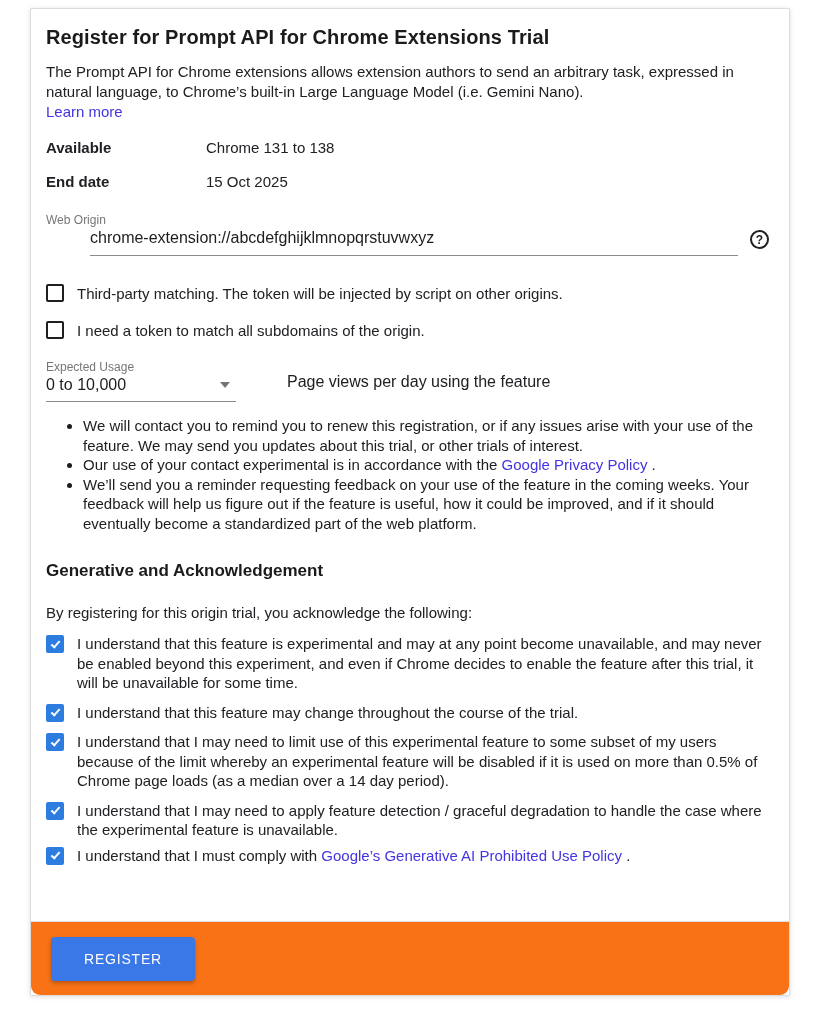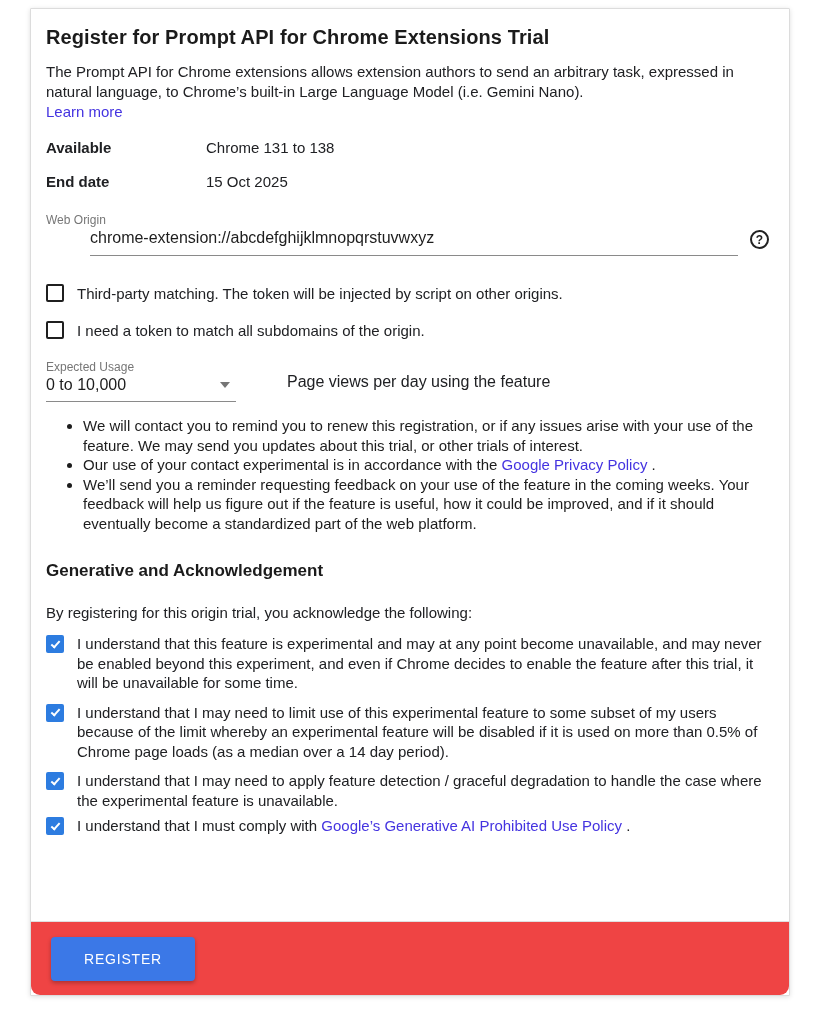--- a/index.html
+++ b/index.html
@@ -61,21 +61,21 @@
   .notices-h{margin-top:37px;}
   ul{margin:14px 0 0 0;padding-left:37px;}
   li{font-size:15px;line-height:19.5px;color:#1d1d1d;}
   .disclosure-h{margin-top:28px;}
   .ack-intro{font-size:15px;margin:23px 0 0 0;}
   .ack-row{display:flex;align-items:flex-start;font-size:15px;line-height:19.5px;margin-top:10px;}
   .ack-row.first{margin-top:13px;}
   .ack-row .cbx{margin-top:1px;}
   .footer{
     position:absolute;left:0;right:0;bottom:0;height:74px;
-    border-top:1px solid #dfdfdf;border-radius:0 0 9px 9px;background:#ef4444;
+    border-top:1px solid #dfdfdf;border-radius:0 0 9px 9px;background:#f97316;
   }
   .register-btn{
     position:absolute;left:20px;top:15px;width:144px;height:44px;
     background:var(--register_button);color:#fff;border:none;border-radius:4px;
     font-family:"Liberation Sans",sans-serif;font-size:14px;letter-spacing:.8px;
     box-shadow:0 2px 4px rgba(0,0,0,0.28);cursor:pointer;
   }
 </style>
 </head>
 <body>
@@ -141,20 +141,26 @@
     <div class="ack-row first">
       <span class="cbx checked">
           <span class="tick"></span>
         </span>
       <span>I understand that this feature is experimental and may at any point become unavailable, and may never be enabled beyond this experiment, and even if Chrome decides to enable the feature after this trial, it will be unavailable for some time.</span>
     </div>
     <div class="ack-row">
       <span class="cbx checked">
           <span class="tick"></span>
         </span>
+      <span>I understand that this feature may change throughout the course of the trial.</span>
+    </div>
+    <div class="ack-row">
+      <span class="cbx checked">
+          <span class="tick"></span>
+        </span>
       <span>I understand that I may need to limit use of this experimental feature to some subset of my users because of the limit whereby an experimental feature will be disabled if it is used on more than 0.5% of Chrome page loads (as a median over a 14 day period).</span>
     </div>
     <div class="ack-row">
       <span class="cbx checked">
           <span class="tick"></span>
         </span>
       <span>I understand that I may need to apply feature detection / graceful degradation to handle the case where the experimental feature is unavailable.</span>
     </div>
     <div class="ack-row" style="margin-top:6px;">
       <span class="cbx checked">

